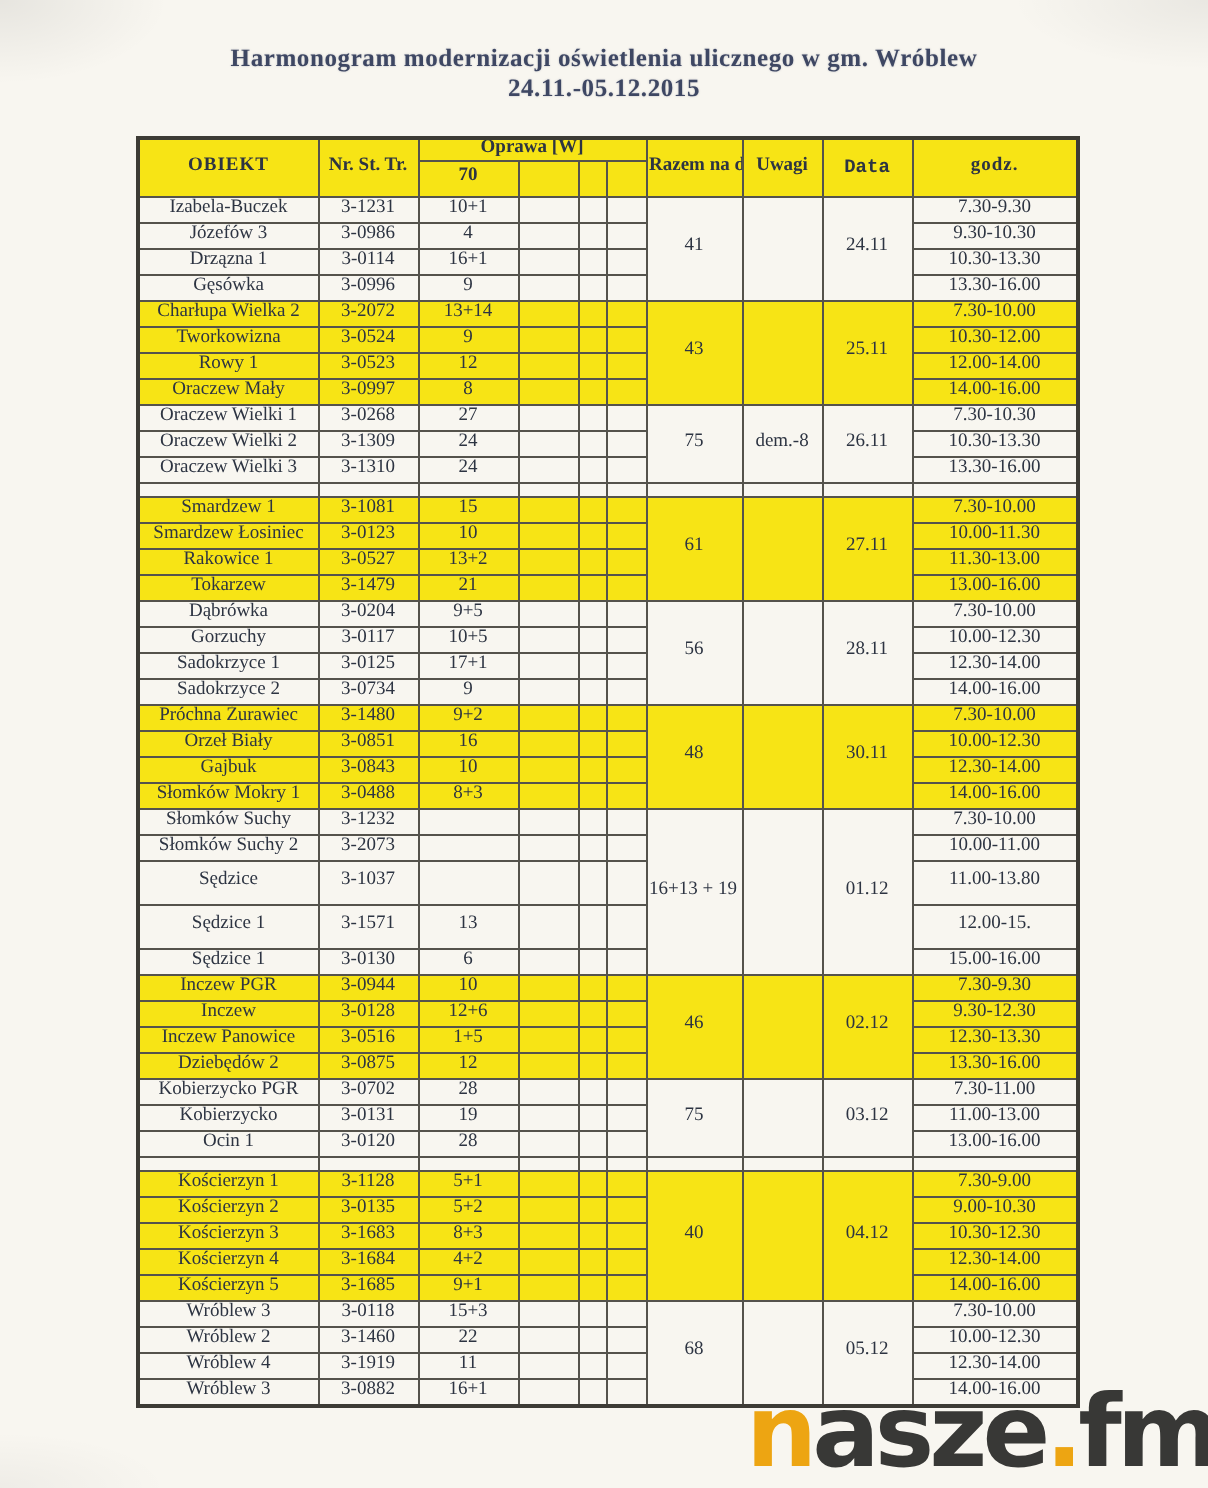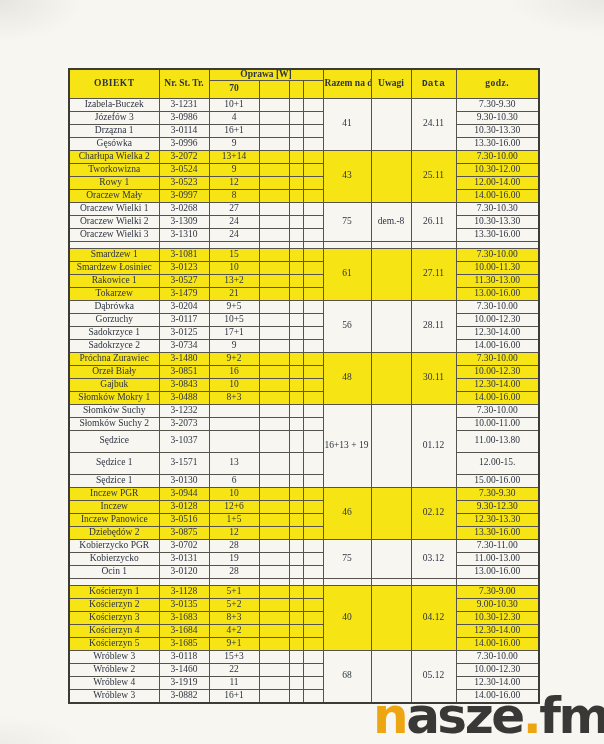--- a/index.html
+++ b/index.html
@@ -58,20 +58,22 @@
   }
   .wm-orange{color:var(--wm-orange);}
   .wm-dark{color:var(--wm-dark);}
 </style>
 </head>
 <body>
 
 <div class="page">
 
   <div class="doc-title">
+    <div>Harmonogram modernizacji oświetlenia ulicznego w gm. Wróblew</div>
+    <div>24.11.-05.12.2015</div>
   </div>
 
   <table class="sched">
     <colgroup>
       <col style="width:90px">
         <col style="width:50px">
         <col style="width:50px">
       <col style="width:30px">
         <col style="width:14px">
         <col style="width:20px">

